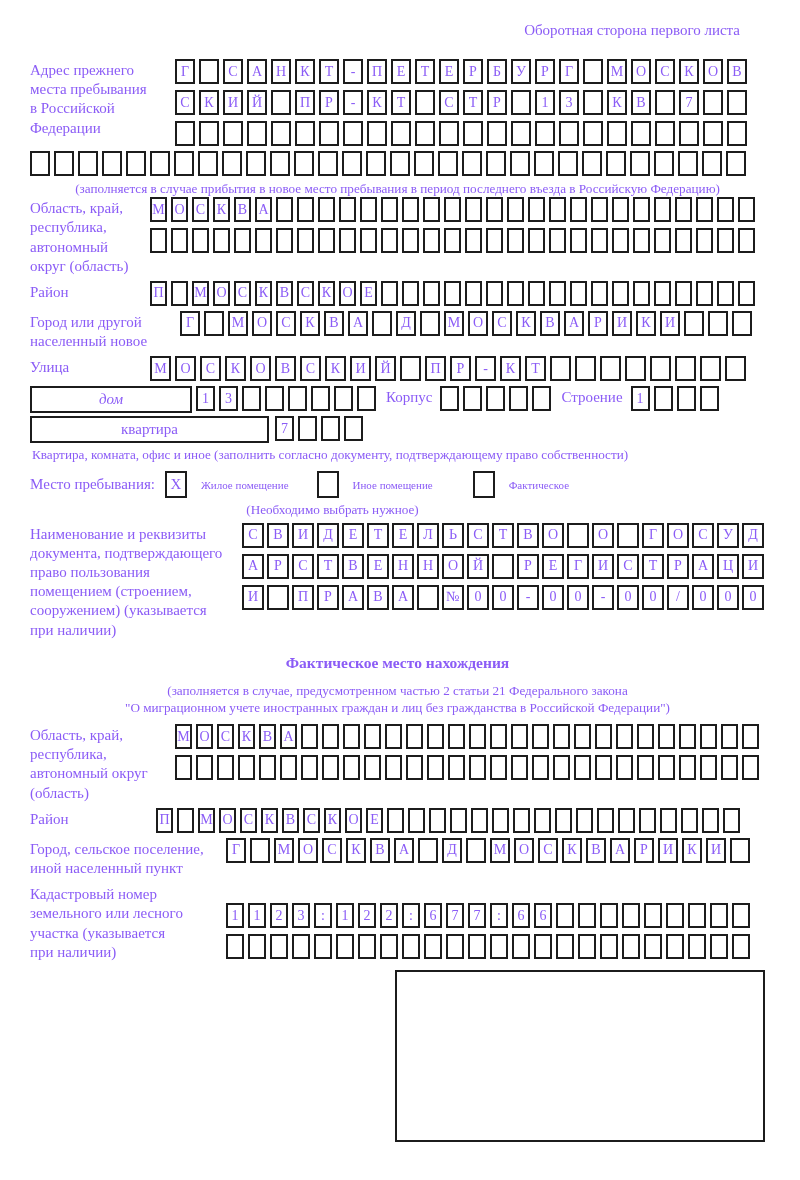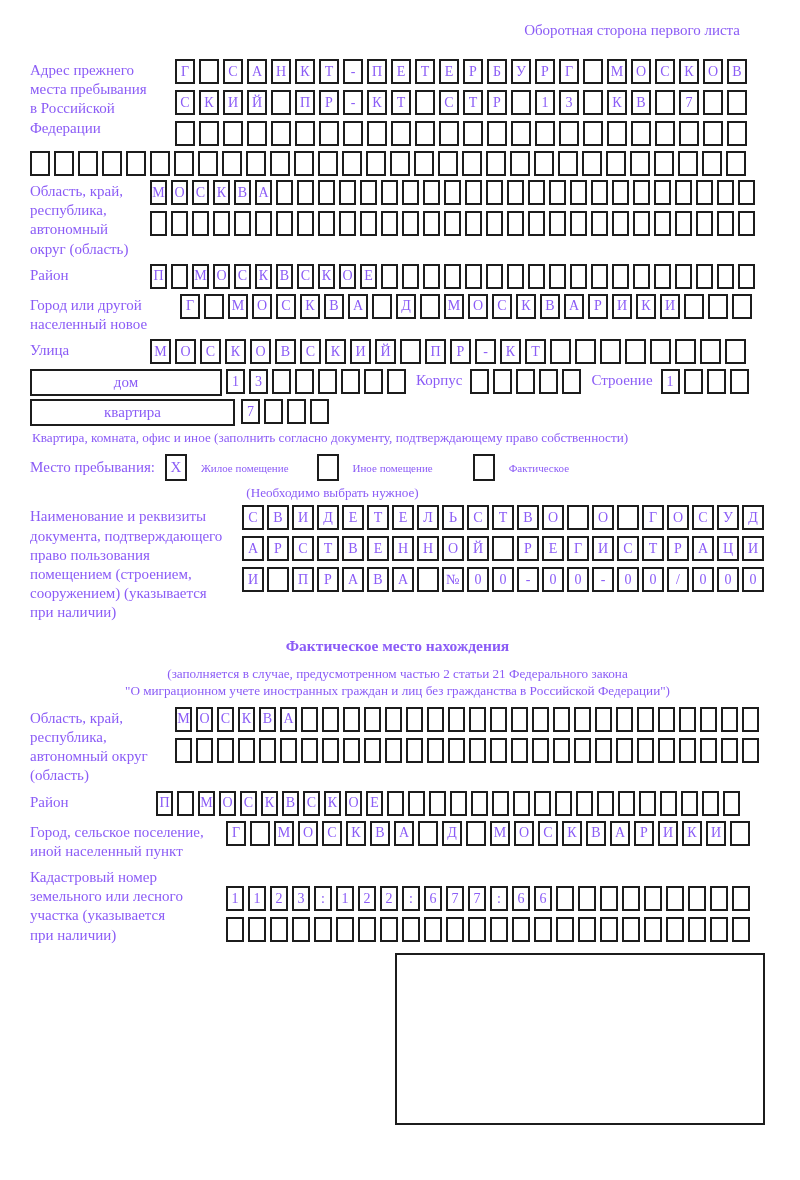--- a/index.html
+++ b/index.html
@@ -165,20 +165,21 @@
       <span class="cell"></span>
       <span class="cell"></span>
       <span class="cell"></span>
       <span class="cell"></span>
       <span class="cell"></span>
       <span class="cell"></span>
       <span class="cell"></span>
       <span class="cell"></span>
       <span class="cell"></span>
     </div>
+  <div class="note center">(заполняется в случае прибытия в новое место пребывания в период последнего въезда в Российскую Федерацию)</div>
 
 
   <div class="frow">
     <div class="lbl w120">Область, край,
 республика,
 автономный
 округ (область)</div>
     <div class="rows-stack">
       <div class="cells cw17">
           <span class="cell">М</span>
@@ -335,21 +336,21 @@
         <span class="cell"></span>
         <span class="cell"></span>
         <span class="cell"></span>
         <span class="cell"></span>
         <span class="cell"></span>
         <span class="cell"></span>
       </div>
   </div>
 
   <div class="dom-line">
-    <div class="wide-box" style="width:192px;">дом</div>
+    <div class="wide-box" style="width:162px;font-style:italic;">дом</div>
     <div class="inline-lbl" style="padding-left:4px;padding-right:0;"></div>
     <div class="cells">
         <span class="cell">1</span>
         <span class="cell">3</span>
         <span class="cell"></span>
         <span class="cell"></span>
         <span class="cell"></span>
         <span class="cell"></span>
         <span class="cell"></span>
         <span class="cell"></span>
@@ -365,21 +366,21 @@
     <div class="inline-lbl">Строение</div>
     <div class="cells">
         <span class="cell">1</span>
         <span class="cell"></span>
         <span class="cell"></span>
         <span class="cell"></span>
       </div>
   </div>
 
   <div class="kv-line">
-    <div class="wide-box" style="width:205px;">квартира</div>
+    <div class="wide-box" style="width:239px;">квартира</div>
     <div style="width:6px;flex:none;"></div>
     <div class="cells">
         <span class="cell">7</span>
         <span class="cell"></span>
         <span class="cell"></span>
         <span class="cell"></span>
       </div>
   </div>
   <div class="note" style="margin:2px 0 4px 2px;">Квартира, комната, офис и иное (заполнить согласно документу, подтверждающему право собственности)</div>
 

